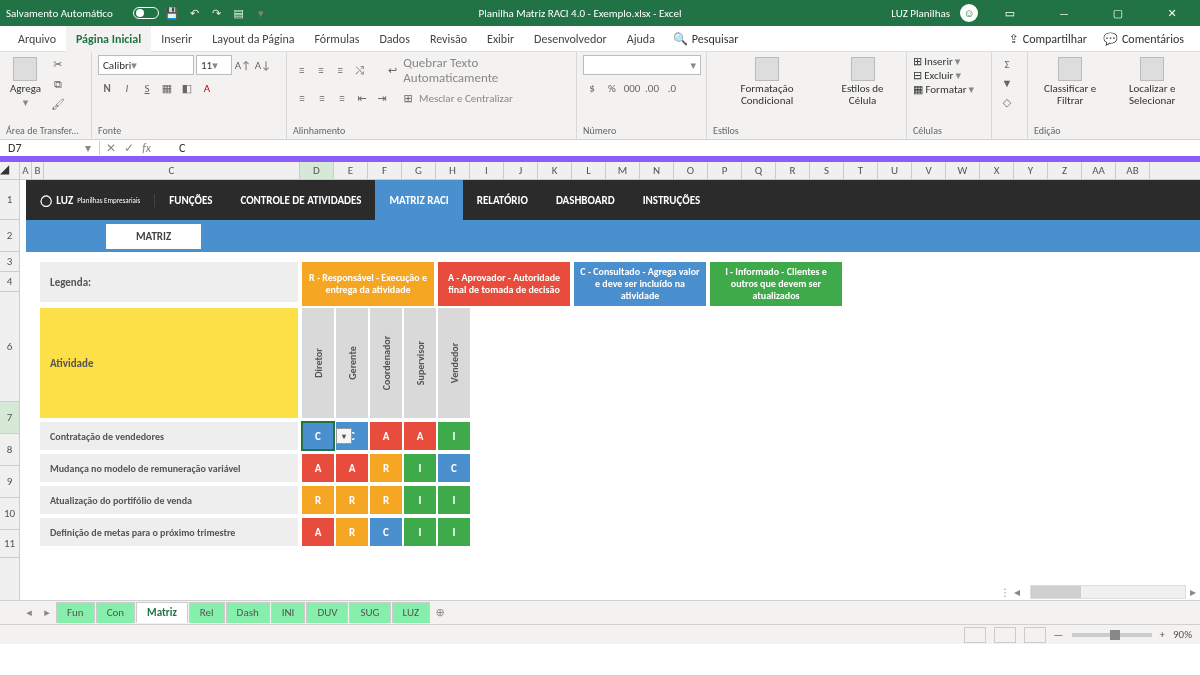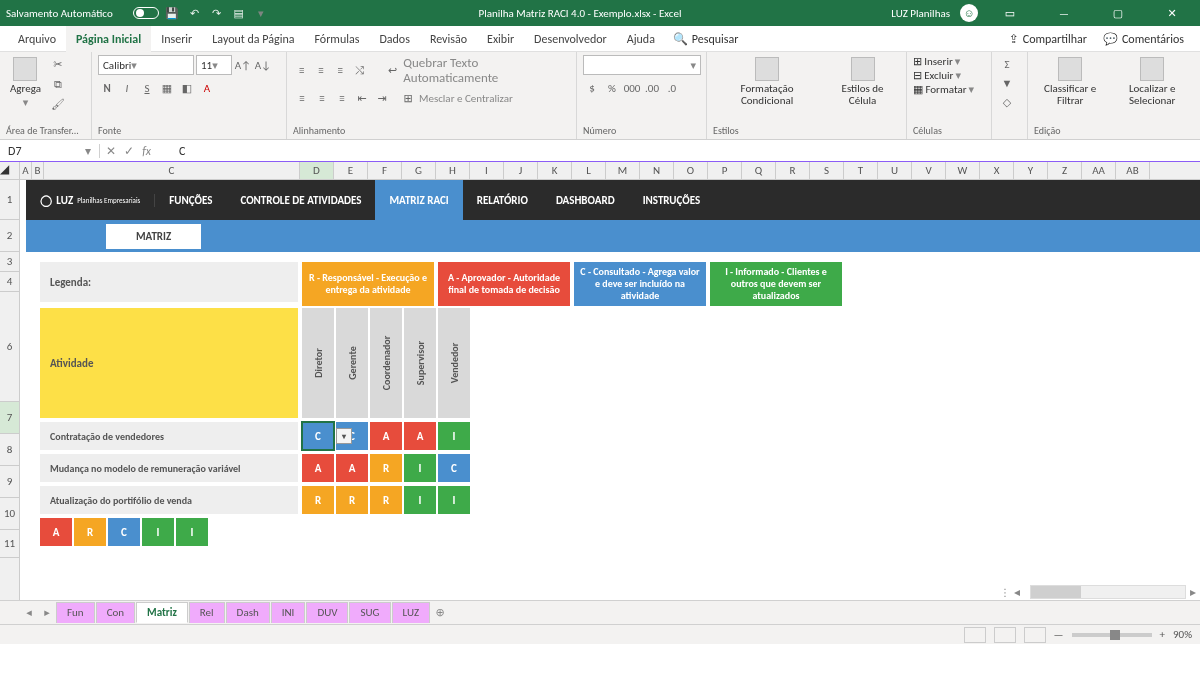--- a/index.html
+++ b/index.html
@@ -22,21 +22,21 @@
 .ribbon{height:88px;background:#f3f2f1;display:flex;border-bottom:1px solid #d0d0d0}
 .rgroup{border-right:1px solid #d8d8d8;padding:3px 6px 2px;display:flex;flex-direction:column;justify-content:space-between}
 .rgroup .body{display:flex;gap:4px;align-items:flex-start}
 .rgroup .label{font-size:10px;color:#666;text-align:left;padding-top:2px}
 .bigbtn{display:flex;flex-direction:column;align-items:center;gap:2px;padding:2px 4px;cursor:pointer;font-size:11px;text-align:center;line-height:1.1}
 .bigbtn .ico{width:24px;height:24px;background:#ddd;border:1px solid #bbb}
 .smbtn{width:18px;height:18px;display:flex;align-items:center;justify-content:center;cursor:pointer;color:#666;font-size:11px}
 .col{display:flex;flex-direction:column;gap:2px}
 .row{display:flex;gap:2px;align-items:center}
 .sel{height:20px;border:1px solid #bbb;background:#fff;font-size:11px;padding:0 4px;display:flex;align-items:center}
-.namebox-row{height:22px;border-bottom:1px solid #8b5cf6;display:flex;align-items:center;background:#fff}
+.namebox-row{height:22px;border-bottom:6px solid #8b5cf6;display:flex;align-items:center;background:#fff}
 .namebox{width:100px;border-right:1px solid #d0d0d0;padding:0 8px;font-size:12px;display:flex;align-items:center;justify-content:space-between}
 .fxbar{display:flex;align-items:center;padding:0 6px;gap:8px}
 .fxbar .fi{color:#888;cursor:pointer}
 .colheads{height:18px;display:flex;background:#f0f0f0;border-bottom:1px solid #ccc;margin-left:20px}
 .colheads .ch{border-right:1px solid #ccc;text-align:center;font-size:11px;color:#555;line-height:18px}
 .colheads .ch.active{background:#d6e9d6}
 .sheet{display:flex;height:420px;position:relative}
 .rowheads{width:20px;background:#f0f0f0;border-right:1px solid #ccc}
 .rowheads .rh{height:32px;border-bottom:1px solid #ccc;text-align:center;font-size:11px;color:#555;display:flex;align-items:center;justify-content:center}
 .rowheads .rh.active{background:#d6e9d6}
@@ -63,21 +63,21 @@
 .mrow .act{width:258px;height:28px;background:#eee;display:flex;align-items:center;padding:0 10px;font-weight:700;color:#555;font-size:10px;margin-right:4px}
 .mrow .cell{width:32px;height:28px;margin-right:2px;display:flex;align-items:center;justify-content:center;color:#fff;font-weight:700;font-size:11px}
 .cR{background:#f5a623}.cA{background:#e74c3c}.cC{background:#4a8fce}.cI{background:#3eaa49}
 .selcell{outline:2px solid #217346;outline-offset:-1px;position:relative}
 .dd{position:absolute;right:-18px;top:6px;width:16px;height:16px;background:#f5f5f5;border:1px solid #999;display:flex;align-items:center;justify-content:center;font-size:8px;color:#555}
 .hscroll{position:absolute;bottom:0;left:0;right:0;height:16px;display:flex;align-items:center}
 .hscroll .track{flex:1;height:14px;background:#f0f0f0;border:1px solid #ddd;margin-left:6px;position:relative}
 .hscroll .thumb{position:absolute;left:0;width:50px;top:0;bottom:0;background:#cfcfcf}
 .sheettabs{height:24px;background:#f3f2f1;display:flex;align-items:center;border-top:1px solid #d0d0d0;padding-left:20px;font-size:11px}
 .sheettabs .nv{width:18px;text-align:center;color:#888;cursor:pointer}
-.sheettabs .st{padding:3px 10px;border:1px solid #ccc;border-bottom:none;background:#f0abfc;margin-right:1px;cursor:pointer;color:#555}
+.sheettabs .st{padding:3px 10px;border:1px solid #ccc;border-bottom:none;background:#86efac;margin-right:1px;cursor:pointer;color:#555}
 .sheettabs .st.active{background:#fff;font-weight:600;color:#217346;border-bottom:1px solid #fff}
 .status{height:20px;background:#f3f2f1;border-top:1px solid #d0d0d0;display:flex;align-items:center;justify-content:flex-end;padding:0 8px;gap:8px;font-size:11px;color:#555}
 .status .vbtn{width:22px;height:16px;border:1px solid #ccc;cursor:pointer}
 .status .slider{width:80px;height:4px;background:#ccc;position:relative}
 .status .slider::after{content:"";position:absolute;left:38px;top:-3px;width:10px;height:10px;background:#888}
 .greenline{color:#217346}
 .smallgray{color:#888}
 </style>
 </head>
 <body>
@@ -396,20 +396,21 @@
           </div>
           <div class="mrow">
             <div class="act">Atualização do portifólio de venda</div>
             <div class="cell cR">R</div>
             <div class="cell cR">R</div>
             <div class="cell cR">R</div>
             <div class="cell cI">I</div>
             <div class="cell cI">I</div>
           </div>
           <div class="mrow">
+            <div class="act">Definição de metas para o próximo trimestre</div>
             <div class="cell cA">A</div>
             <div class="cell cR">R</div>
             <div class="cell cC">C</div>
             <div class="cell cI">I</div>
             <div class="cell cI">I</div>
           </div>
         </div>
     </div>
     <div class="hscroll">
       <div style="width:980px"></div>

